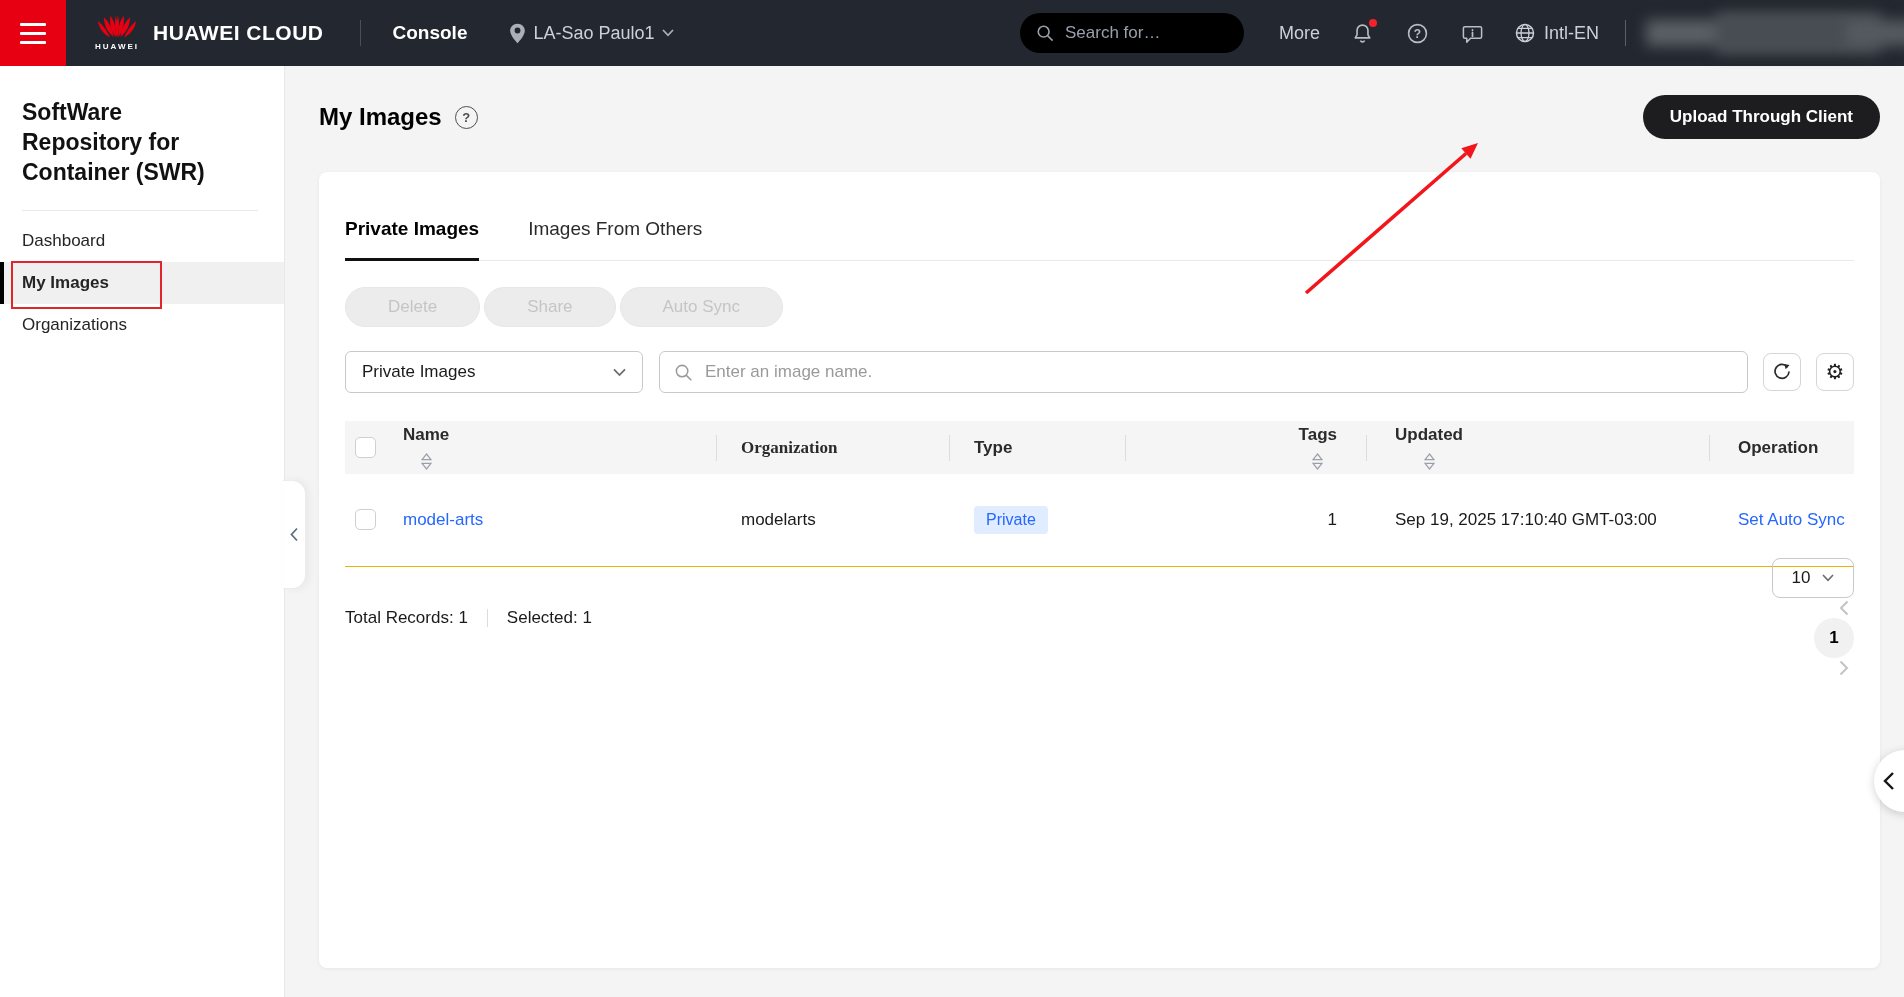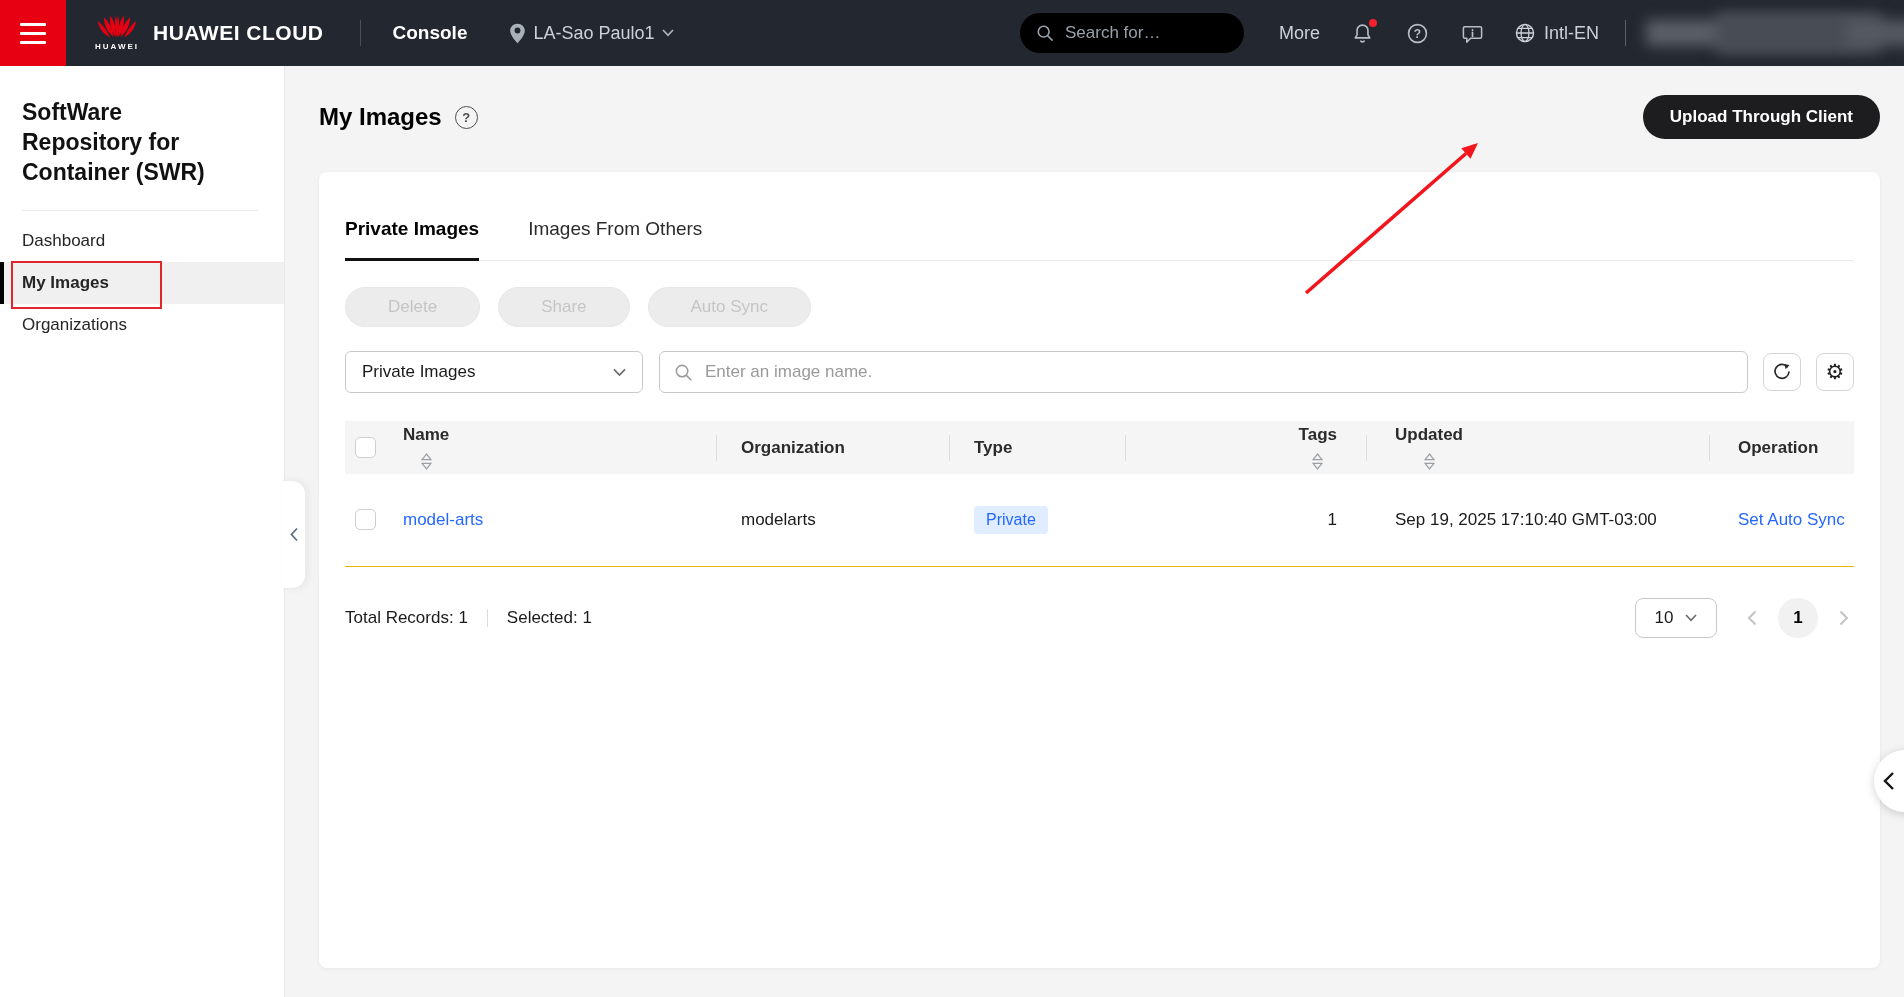--- a/index.html
+++ b/index.html
@@ -43,38 +43,38 @@
   .title-left h1{margin:0;font-size:24px;color:#000;font-weight:bold;}
   .help-circle{width:21px;height:21px;border:1.6px solid #4d4d4d;border-radius:50%;display:flex;align-items:center;justify-content:center;font-size:13px;font-weight:bold;color:#4d4d4d;cursor:pointer;}
   .title-actions{display:flex;gap:14px;}
   .dark-btn{height:44px;border:none;border-radius:22px;background:#1d1d1f;color:#fff;font-size:17px;font-weight:600;font-family:inherit;padding:0 27px;cursor:pointer;}
 
   
   .card{margin-top:33px;height:796px;background:#fff;border-radius:8px;box-shadow:0 1px 4px rgba(0,0,0,.06);padding:0 26px;box-sizing:border-box;}
   .tabs{display:flex;gap:49px;padding-top:46px;border-bottom:1px solid #e9e9e9;}
   .tab{font-size:19px;color:#2b2b2b;padding-bottom:18px;cursor:pointer;}
   .tab.active{font-weight:bold;color:#000;border-bottom:3px solid #111;margin-bottom:-1px;}
-  .actions-row{margin-top:26px;display:flex;gap:18px;}
+  .actions-row{margin-top:26px;display:flex;gap:4px;}
   .pill{height:40px;border-radius:20px;border:1px solid #e7e7e7;background:#ececec;color:#c5c5c5;font-size:17px;font-family:inherit;padding:0 42px;cursor:not-allowed;}
   .filter-row{margin-top:24px;display:flex;align-items:center;}
   .select{width:298px;height:42px;border:1px solid #c9c9c9;border-radius:6px;display:flex;align-items:center;justify-content:space-between;padding:0 16px;font-size:17px;color:#1a1a1a;box-sizing:border-box;cursor:pointer;flex:0 0 auto;}
   .search-box{flex:1;height:42px;margin-left:16px;border:1px solid #c9c9c9;border-radius:6px;display:flex;align-items:center;padding:0 14px;gap:10px;box-sizing:border-box;background:#fff;}
   .search-box input{border:none;outline:none;flex:1;font-size:17px;font-family:inherit;color:#333;background:transparent;}
   .search-box input::placeholder{color:#9a9a9a;}
   .sq-btn{width:38px;height:38px;margin-left:15px;border:1px solid #d5d5d5;border-radius:8px;background:#fff;display:flex;align-items:center;justify-content:center;cursor:pointer;padding:0;flex:0 0 auto;}
   .gear-glyph{font-family:"DejaVu Sans",sans-serif;font-size:21px;color:#222;line-height:1;}
 
   
   table{margin-top:28px;width:100%;border-collapse:collapse;table-layout:fixed;}
   thead tr{background:#f5f5f5;height:53px;}
   th{font-size:17px;font-weight:bold;color:#2b2b2b;text-align:left;position:relative;padding:0;}
   th .th-inner{display:inline-flex;align-items:center;gap:8px;flex-direction:column;}
   .col-check{width:48px;padding-left:10px;}
   .col-name{width:314px;}
-  .col-org{width:209px;padding-left:24px;}
+  .col-org{width:209px;padding-left:24px;font-family:Liberation Serif, serif;}
   .col-type{width:152px;padding-left:24px;}
   .col-tags{width:211px;text-align:right;padding-right:30px;}
   .col-upd{width:315px;padding-left:28px;}
   .col-op{padding-left:28px;}
   th.hdiv::after{content:"";position:absolute;right:0;top:50%;transform:translateY(-50%);width:1px;height:26px;background:#ddd;}
   tbody tr{height:92px;border-bottom:1px solid #eab308;background:#fff;}
   td{font-size:17px;color:#1a1a1a;padding:0;vertical-align:middle;}
   td.c-check{padding-left:10px;}
   td.c-org{padding-left:24px;}
   td.c-type{padding-left:24px;}
@@ -82,21 +82,21 @@
   td.c-upd{padding-left:28px;padding-right:15px;line-height:28px;}
   td.c-op{padding-left:28px;}
   .checkbox{display:inline-block;width:21px;height:21px;border:1.5px solid #cfcfcf;border-radius:5px;background:#fff;box-sizing:border-box;cursor:pointer;vertical-align:middle;}
   a.link{color:#2567ff;text-decoration:none;cursor:pointer;}
   .badge{display:inline-block;background:#e0ecff;color:#2567ff;font-size:16px;padding:5px 12px;border-radius:4px;}
 
   
   .table-footer{margin-top:30px;height:42px;display:flex;align-items:center;justify-content:space-between;}
   .tf-left{display:flex;align-items:center;font-size:17px;color:#1a1a1a;}
   .tf-sep{width:1px;height:18px;background:#dcdcdc;margin:0 19px;}
-  .tf-right{display:flex;align-items:center;}
+  .tf-right{display:flex;align-items:flex-end;flex-direction:column;}
   .page-size{width:82px;height:40px;border:1px solid #c9c9c9;border-radius:8px;display:flex;align-items:center;justify-content:center;gap:12px;font-size:17px;color:#1a1a1a;box-sizing:border-box;cursor:pointer;}
   .pg-arrow{margin-left:25px;width:20px;height:20px;display:flex;align-items:center;justify-content:center;cursor:default;}
   .pg-current{margin-left:16px;width:40px;height:40px;border-radius:50%;background:#f1f1f2;display:flex;align-items:center;justify-content:center;font-size:17px;font-weight:bold;color:#000;cursor:pointer;}
   .pg-arrow.next{margin-left:16px;}
 
   
   .anno-rect{position:absolute;left:11px;top:261px;width:147px;height:44px;border:2px solid #e0252c;z-index:30;pointer-events:none;}
   .anno-arrow{position:absolute;left:0;top:0;width:1904px;height:997px;z-index:40;pointer-events:none;}
   .float-expander{position:absolute;left:1874px;top:750px;width:62px;height:62px;border-radius:50%;background:#fff;box-shadow:0 2px 10px rgba(0,0,0,.18);z-index:25;cursor:pointer;}
   .float-expander svg{position:absolute;left:8px;top:21px;}

